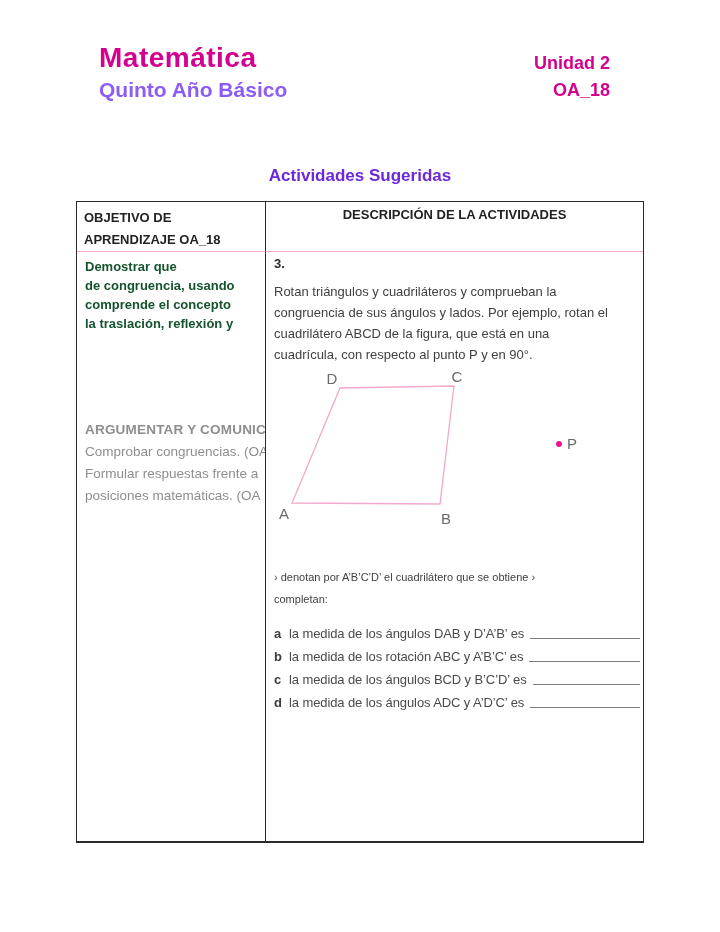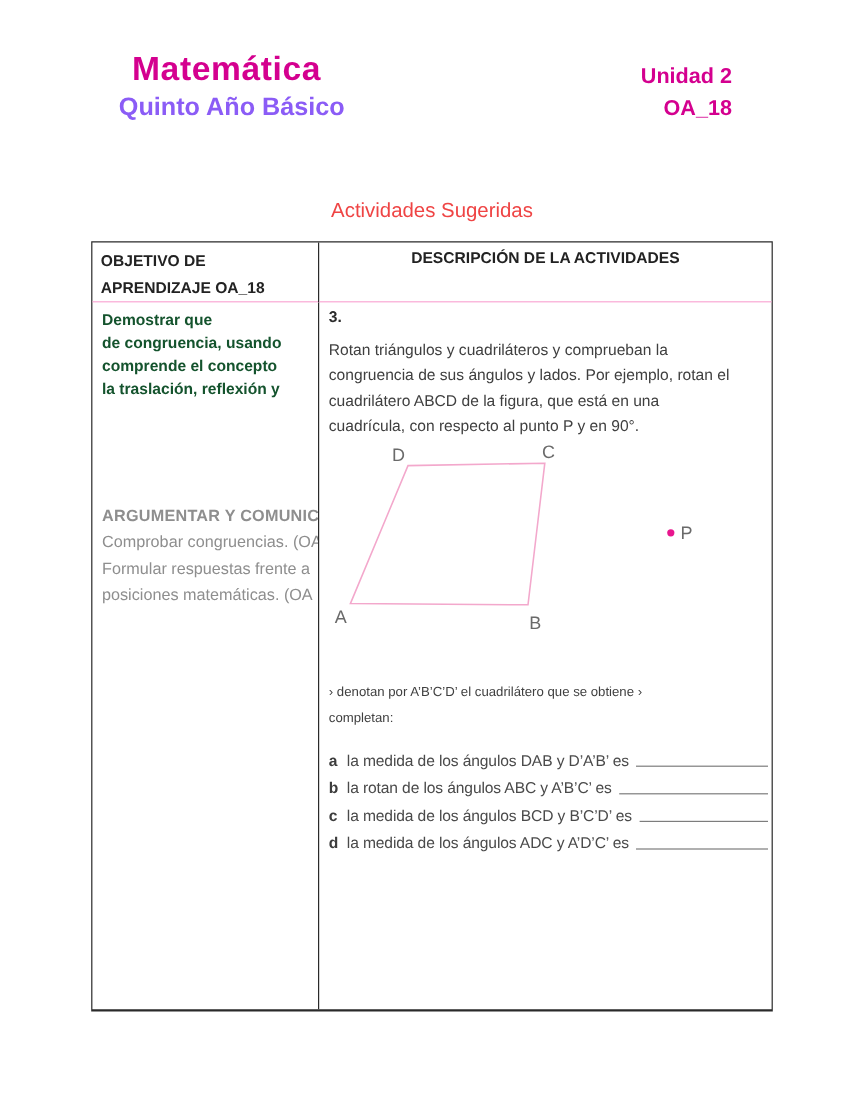--- a/index.html
+++ b/index.html
@@ -3,35 +3,35 @@
 <meta charset="utf-8">
 <style>
   * { margin:0; padding:0; box-sizing:border-box; }
   html,body { background:#ffffff; }
   .page {
     position:relative; width:720px; height:932px; background:#ffffff;
     font-family:"Liberation Sans","DejaVu Sans",sans-serif; overflow:hidden;
   }
   
   .brand-title {
-    position:absolute; left:110px; top:42px;
+    position:absolute; left:99px; top:42px;
     font-size:28px; font-weight:bold; color:#d4008f; letter-spacing:0.5px;
   }
   .brand-sub {
     position:absolute; left:99px; top:78px;
     font-size:21px; font-weight:bold; color:#8b5cf6;
   }
   .unit-box {
     position:absolute; left:400px; top:50px; width:210px;
     text-align:right; color:#d4008f; font-weight:bold; font-size:18px; line-height:27px;
   }
   
   .section-title {
     position:absolute; left:76px; top:166px; width:568px;
-    text-align:center; font-size:17px; font-weight:normal; color:#ef4444;
+    text-align:center; font-size:17px; font-weight:bold; color:#6d28d9;
   }
   
   .activities-table {
     position:absolute; left:76px; top:201px; width:568px; height:642px;
     border:1px solid #2a2a2a; border-bottom-width:2px;
     display:grid; grid-template-columns:189px 1fr; grid-template-rows:50px 1fr;
   }
   .cell { position:relative; overflow:hidden; }
   .col1 { border-right:1px solid #2a2a2a; }
   .hrow { border-bottom:1px solid #f9a8d4; }
@@ -141,21 +141,21 @@
       </div>
 
       <div class="answer-items">
         <div class="answer-item">
           <span class="item-letter">a</span>
           <span class="item-text">la medida de los ángulos DAB y D’A’B’ es</span>
           <span class="answer-blank"></span>
         </div>
         <div class="answer-item">
           <span class="item-letter">b</span>
-          <span class="item-text">la rotan de los ángulos ABC y A’B’C’ es</span>
+          <span class="item-text">la medida de los rotación ABC y A’B’C’ es</span>
           <span class="answer-blank"></span>
         </div>
         <div class="answer-item">
           <span class="item-letter">c</span>
           <span class="item-text">la medida de los ángulos BCD y B’C’D’ es</span>
           <span class="answer-blank"></span>
         </div>
         <div class="answer-item">
           <span class="item-letter">d</span>
           <span class="item-text">la medida de los ángulos ADC y A’D’C’ es</span>

